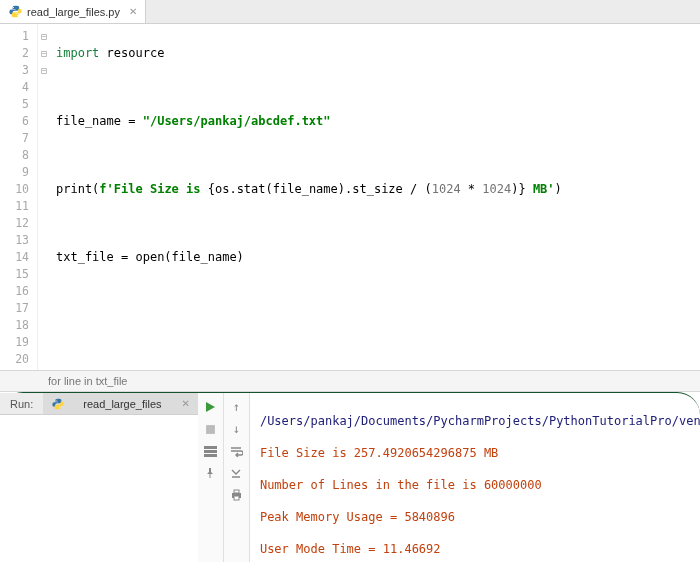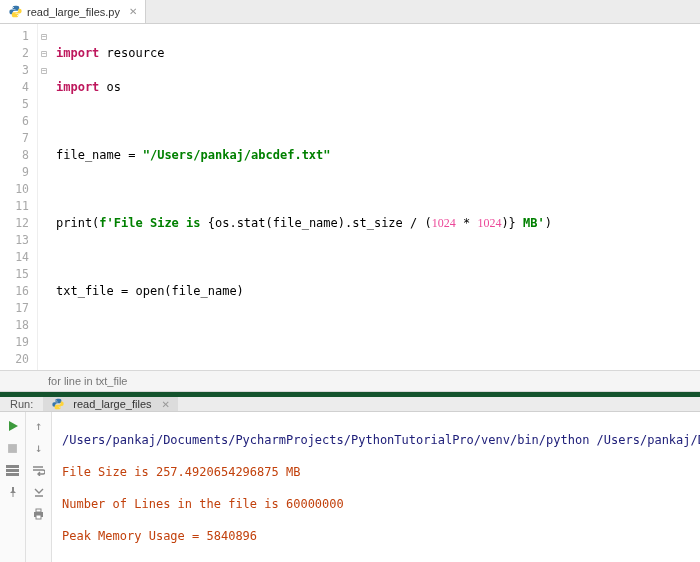--- a/index.html
+++ b/index.html
@@ -66,60 +66,61 @@
   .code {
     flex: 1;
     padding: 4px 0 4px 6px;
     font-size: 12px;
     line-height: 17px;
     white-space: pre;
     color: #000;
     overflow: hidden;
   }
   .code .line { height: 17px; }
-  .kw { color: #be185d; font-weight: bold; }
+  .kw { color: #15803d; font-weight: normal; }
   .str { color: #008000; font-weight: bold; }
-  .num { color: #ec4899; font-family: Liberation Serif, serif; }
+  .num { color: #737373; }
 
   .breadcrumb {
     height: 22px;
     background: #f5f5f5;
     border-top: 1px solid #d8d8d8;
     border-bottom: 1px solid #d8d8d8;
     font-family: -apple-system, "Segoe UI", sans-serif;
     font-size: 11px;
     color: #777;
     display: flex;
     align-items: center;
     padding-left: 48px;
   }
 
   .run-panel {
     display: flex;
-    flex-direction: column;
+    flex-direction: row;
     height: 170px;
-    border-top: 5px solid #14532d;
+    border-top: 1px solid #14532d;
+    border-radius: 23px;
   }
   .run-header {
     height: 22px;
     display: flex;
     align-items: center;
     background: #ececec;
     border-bottom: 1px solid #d0d0d0;
     font-family: -apple-system, "Segoe UI", sans-serif;
     font-size: 11px;
   }
   .run-header .label {
     color: #555;
     padding: 0 10px;
   }
   .run-tab {
     display: flex;
     align-items: center;
-    gap: 8px;
+    gap: 18px;
     height: 100%;
     padding: 0 8px;
     background: #dcdcdc;
     color: #333;
     text-align: right;
   }
   .run-tab .close { color: #999; font-size: 10px; margin-left: 2px; }
   .run-body {
     flex: 1;
     display: flex;
@@ -216,21 +217,20 @@
       <div></div>
       <div></div>
       <div></div>
       <div></div>
       <div></div>
       <div></div>
       <div></div>
   </div>
   <div class="code">
 <div class="line"><span class="kw">import</span><span> resource</span></div>
-<div class="line"><span class="kw">import</span><span> os</span></div>
 <div class="line"></div>
 <div class="line"><span>file_name = </span><span class="str">"/Users/pankaj/abcdef.txt"</span></div>
 <div class="line"></div>
 <div class="line"><span>print(</span><span class="str">f'File Size is </span><span>{os.stat(file_name).st_size / (</span><span class="num">1024</span><span> * </span><span class="num">1024</span><span>)}</span><span class="str"> MB'</span><span>)</span></div>
 <div class="line"></div>
 <div class="line"><span>txt_file = open(file_name)</span></div>
 <div class="line"></div>
 
 
 

